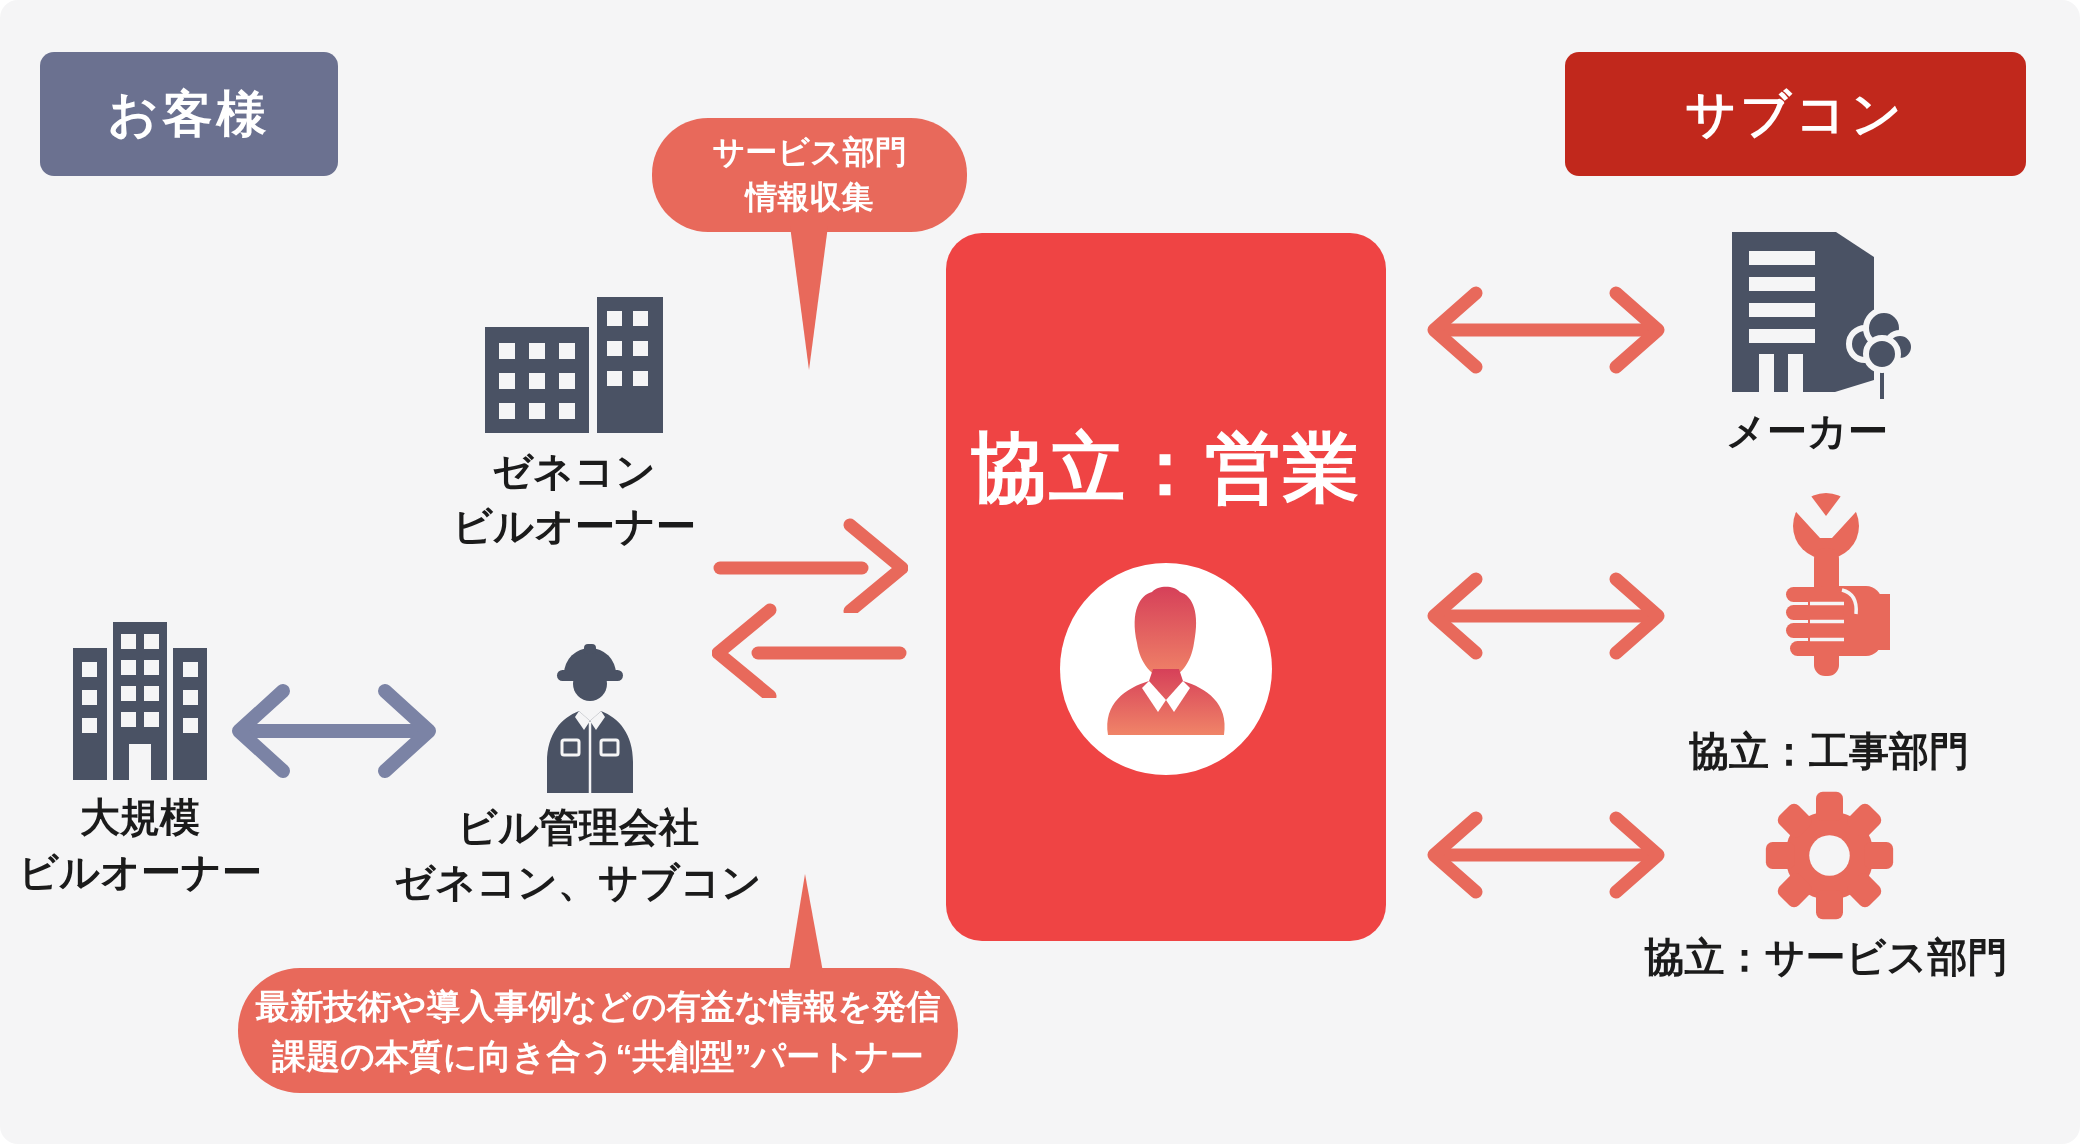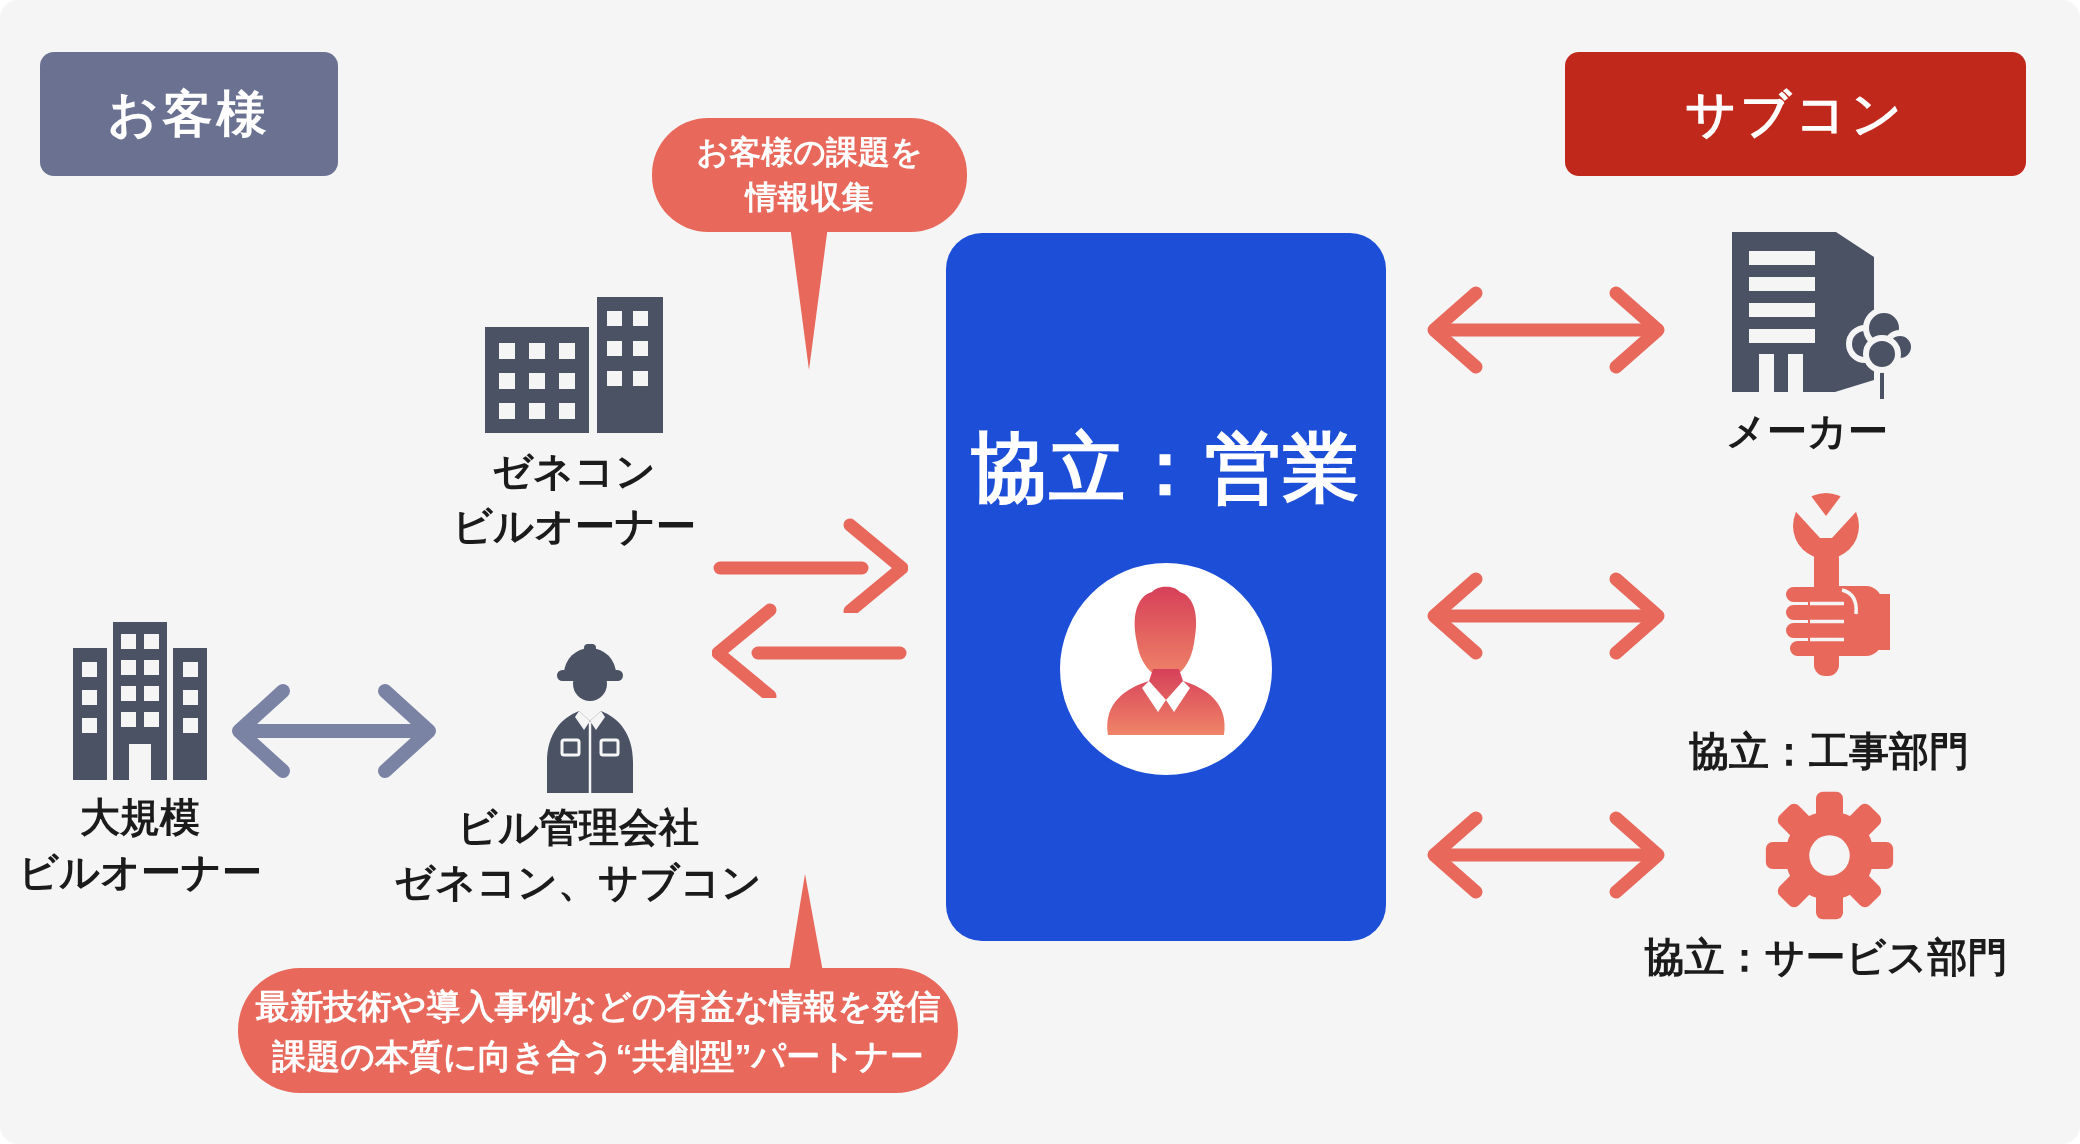--- a/index.html
+++ b/index.html
@@ -8,21 +8,21 @@
     border-radius:18px;overflow:hidden;
     font-family:"Liberation Sans","DejaVu Sans",sans-serif;
   }
   .abs{position:absolute;}
   
   .hdr{display:flex;align-items:center;justify-content:center;
        color:#fff;font-weight:800;font-size:50px;border-radius:14px;letter-spacing:4px;}
   .hdr-customer{left:40px;top:52px;width:298px;height:124px;background:#6b7190;}
   .hdr-partner{left:1565px;top:52px;width:461px;height:124px;background:#c1281c;}
   
-  .center-box{left:946px;top:233px;width:440px;height:708px;background:#1d4ed8;border-radius:36px;}
+  .center-box{left:946px;top:233px;width:440px;height:708px;background:#ef4444;border-radius:36px;}
   .center-title{position:absolute;left:0;top:185px;width:100%;text-align:center;
                 color:#fff;font-weight:800;font-size:76px;letter-spacing:2px;}
   .avatar{position:absolute;left:114px;top:330px;width:212px;height:212px;}
   
   .bubble{background:#e8695b;color:#fff;font-weight:800;text-align:center;
           display:flex;flex-direction:column;justify-content:center;}
   .bubble-top{left:652px;top:118px;width:315px;height:114px;border-radius:56px;
               font-size:32px;line-height:45px;}
   .bubble-bottom{left:238px;top:968px;width:720px;height:125px;border-radius:62px;
                  font-size:34px;line-height:50px;}
@@ -43,21 +43,21 @@
 <div class="stage">
 
   <div class="abs hdr hdr-customer">
     <span>お客様</span>
   </div>
   <div class="abs hdr hdr-partner">
     <span>サブコン</span>
   </div>
 
   <div class="abs bubble bubble-top">
-    <div>お客様の課題を</div>
+    <div>サービス部門</div>
     <div>情報収集</div>
   </div>
   <svg class="abs tail" style="left:788px;top:226px;" width="42" height="144" viewBox="0 0 42 144">
     <polygon points="2,0 40,0 21,144" fill="#e8695b"></polygon>
   </svg>
 
   <div class="abs bubble bubble-bottom">
     <div>最新技術や導入事例などの有益な情報を発信</div>
     <div>課題の本質に向き合う“共創型”パートナー</div>
   </div>

